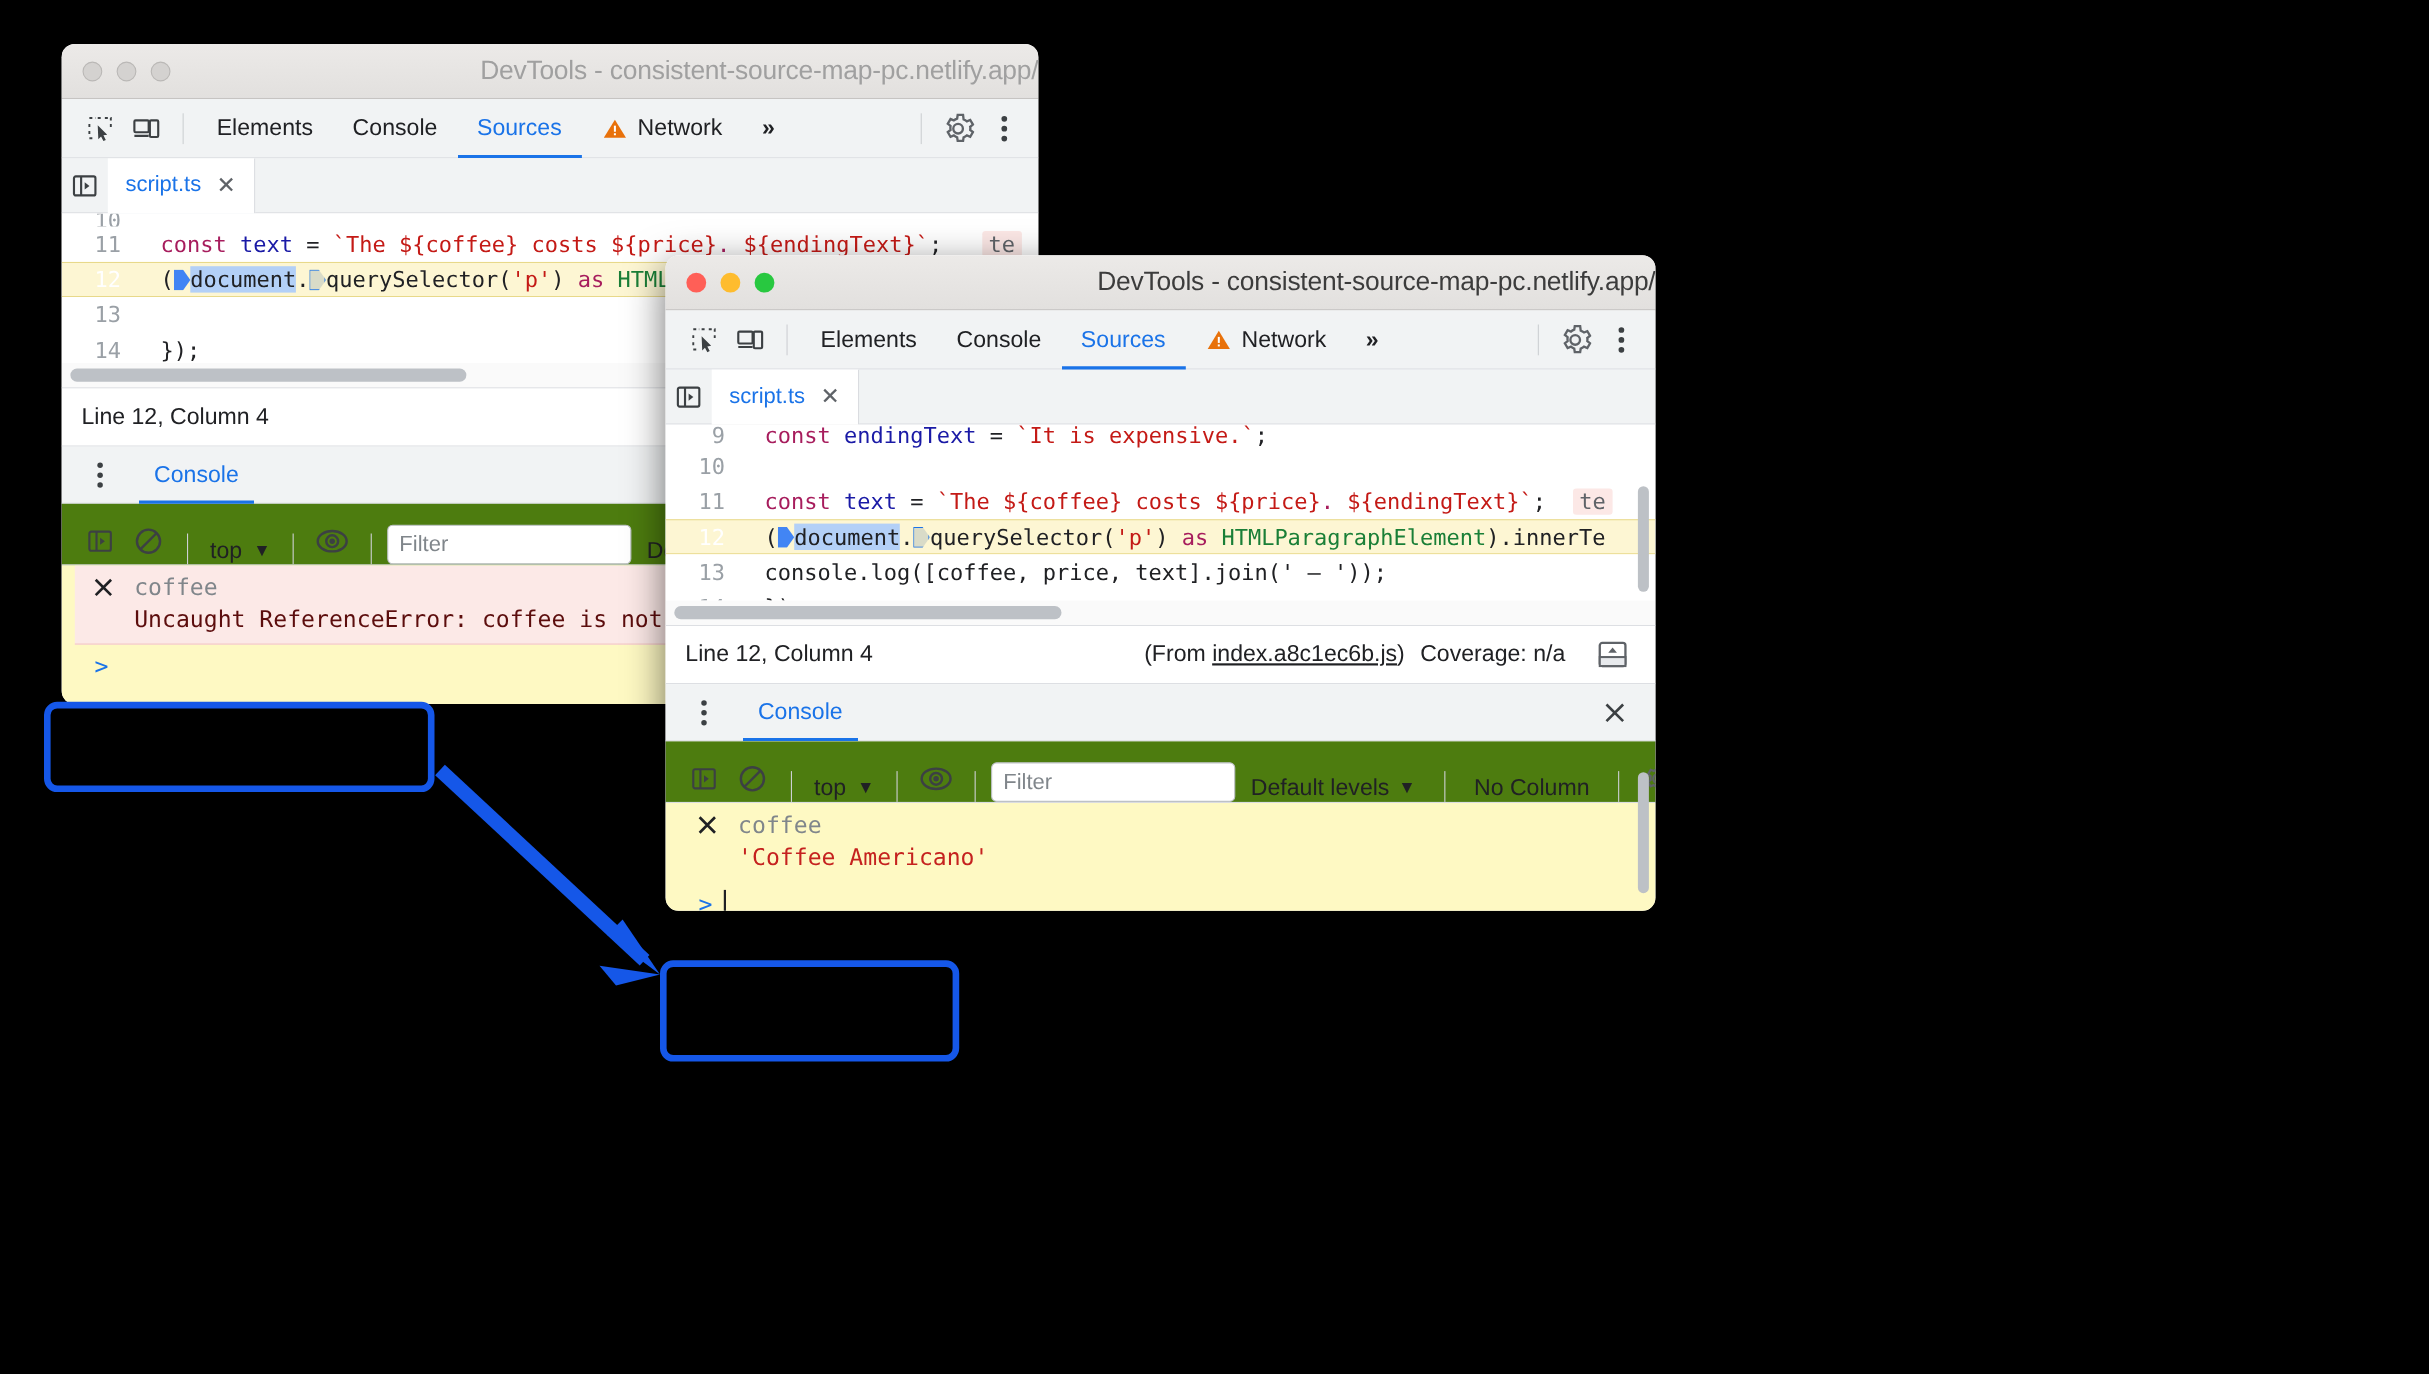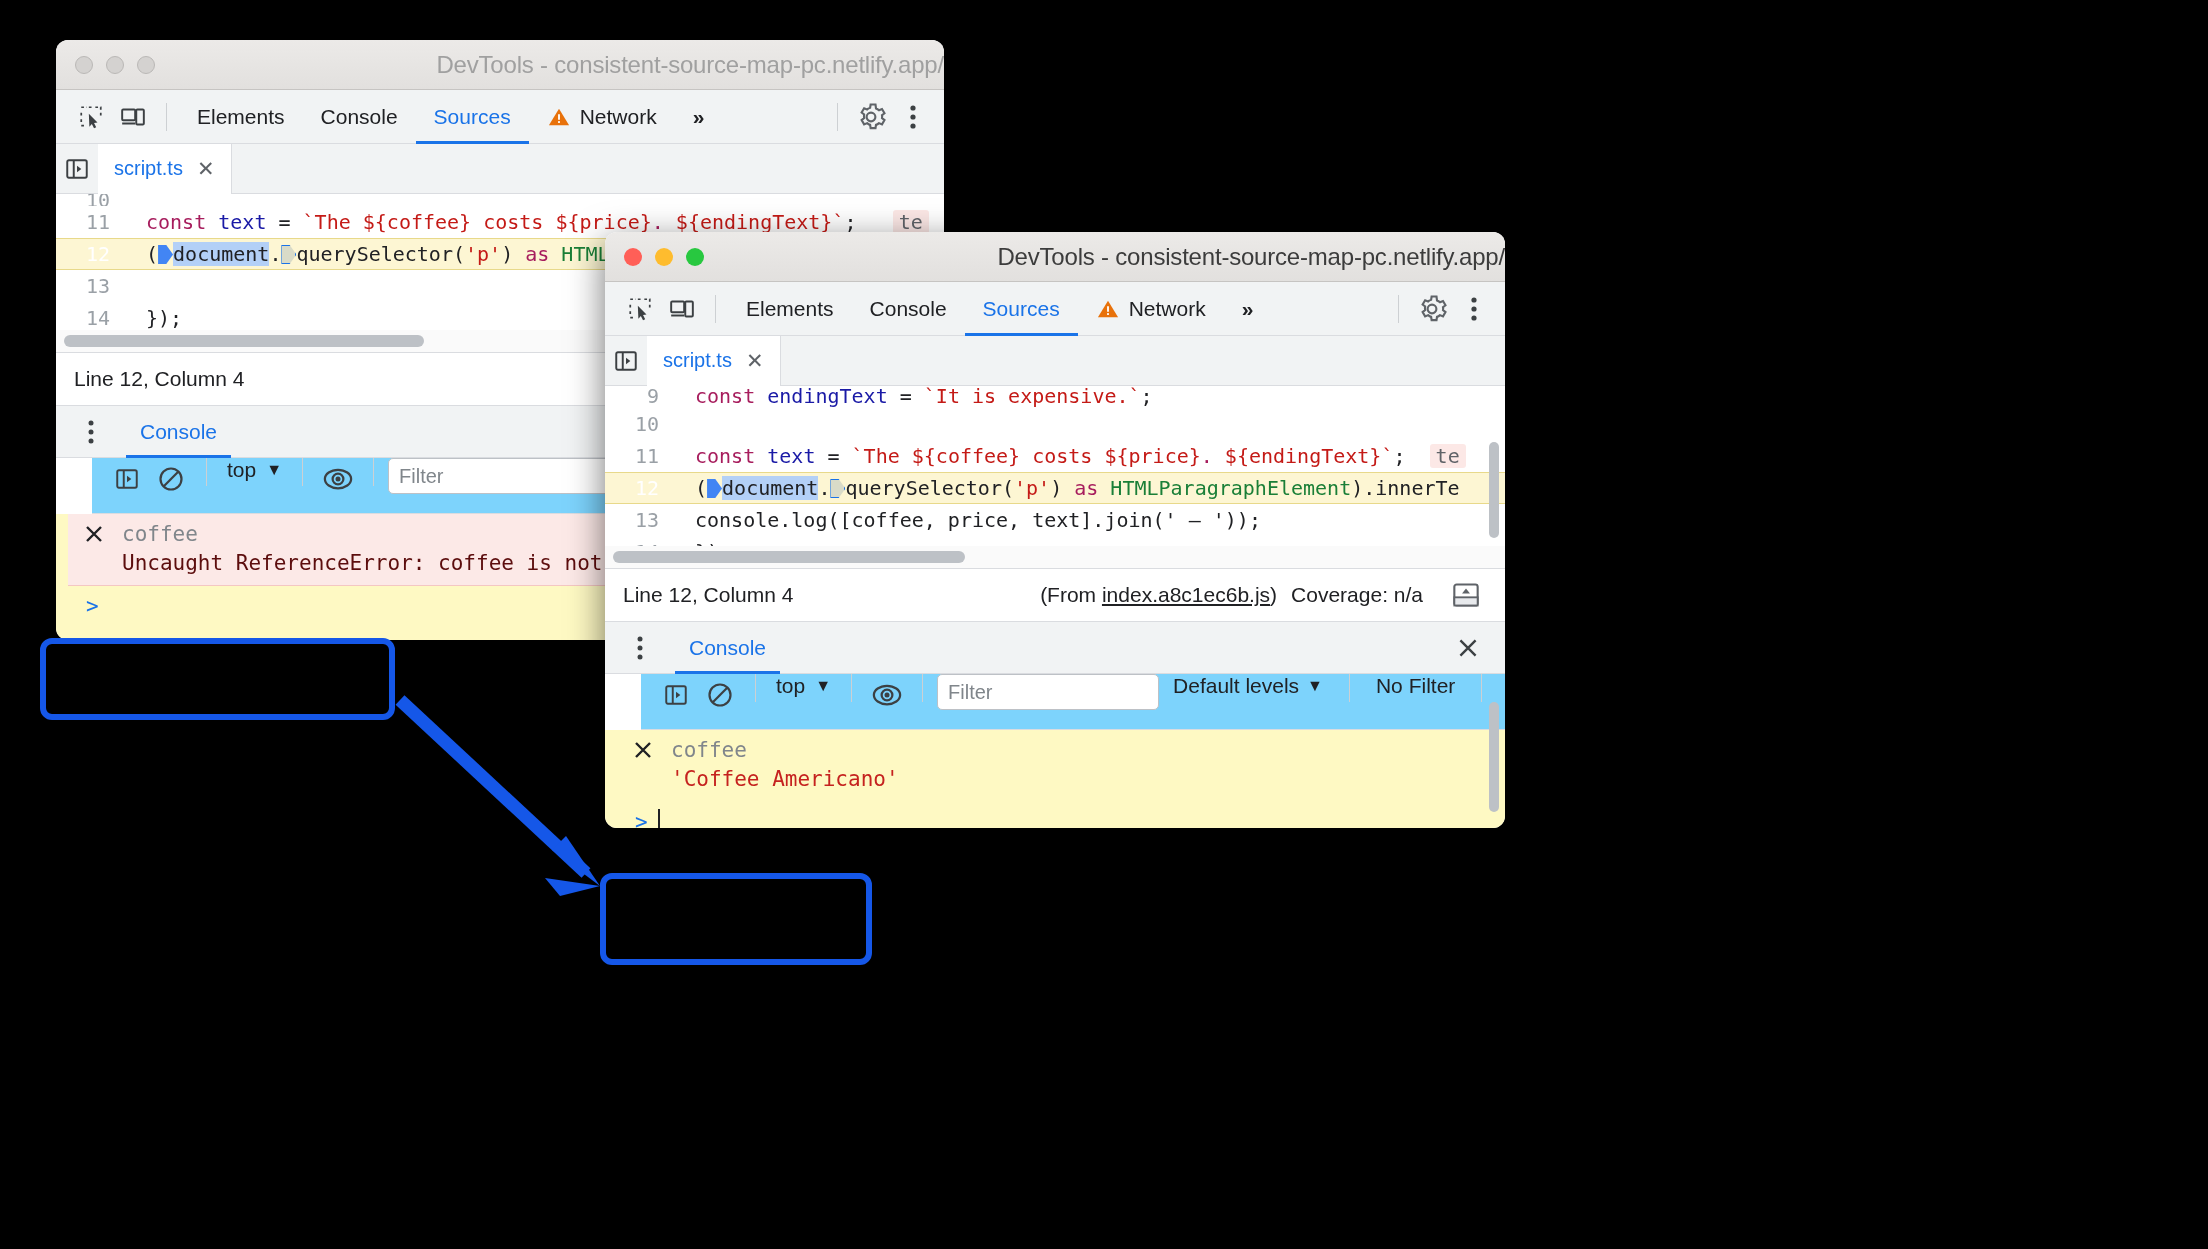--- a/index.html
+++ b/index.html
@@ -110,23 +110,23 @@
   
   .console-tabbar {
     height: 52px; background: #f1f3f4; border-bottom: 1px solid #dadce0;
     display: flex; align-items: center; padding-left: 14px;
   }
   .console-tab {
     font-size: 21px; color: #1a73e8; height: 52px; line-height: 52px;
     padding: 0 14px; box-shadow: inset 0 -3px 0 #1a73e8; margin-left: 14px;
   }
   .console-toolbar {
-    height: 56px; background: #7dd3fc; border-bottom: 1px solid #dadce0;
-    display: flex; align-items: flex-start; padding-left: 14px; gap: 2px;
-    font-size: 21px; color: #202124; margin-left: 36px;
+    height: 56px; background: #4d7c0f; border-bottom: 1px solid #dadce0;
+    display: flex; align-items: flex-end; padding-left: 14px; gap: 2px;
+    font-size: 21px; color: #202124;
   }
   .filter-input {
     width: 222px; height: 36px; border: 1px solid #bdc1c6; border-radius: 5px;
     background: #fff; font-size: 20px; color: #80868b;
     padding: 0 10px; line-height: 34px; flex: none;
   }
   .lvl { padding: 0 12px; white-space: nowrap; }
   .console-body { background: #fef9c3; position: relative; overflow: hidden; padding-left: 12px; }
   .err-row {
     background: #fce9e7; border-bottom: 1px solid #f4c7c3;
@@ -469,21 +469,21 @@
             <circle cx="12" cy="9" r="2" fill="#3c4043"></circle>
           </svg>
       </span>
       <span class="tb-sep"></span>
       <span class="filter-input">Filter</span>
       <span class="lvl" style="display:flex;align-items:center;gap:8px;">
         <span>Default levels</span>
         <span style="font-size:16px;">▼</span>
       </span>
       <span class="tb-sep"></span>
-      <span class="lvl">No Filter</span>
+      <span class="lvl">No Column</span>
       <span class="tb-sep"></span>
       <span class="icon-btn" style="margin-right:12px;">
         <svg width="28" height="28" viewBox="0 0 24 24">
             <path d="M12 8.5a3.5 3.5 0 100 7 3.5 3.5 0 000-7zm8.9 3.5c0-.5 0-1-.1-1.4l2-1.6-2-3.4-2.4 1a7.6 7.6 0 00-2.4-1.4L15.6 2h-3.9l-.4 2.6c-.9.3-1.7.8-2.4 1.4l-2.4-1-2 3.4 2 1.6a9 9 0 000 2.9l-2 1.6 2 3.4 2.4-1c.7.6 1.5 1.1 2.4 1.4l.4 2.6h3.9l.4-2.6c.9-.3 1.7-.8 2.4-1.4l2.4 1 2-3.4-2-1.6c.1-.5.1-1 .1-1.4z" fill="none" stroke="#5f6368" stroke-width="1.7"></path>
           </svg>
       </span>
     </div>
 
     <div class="console-body" style="height:152px;">
       <div class="ok-row">

